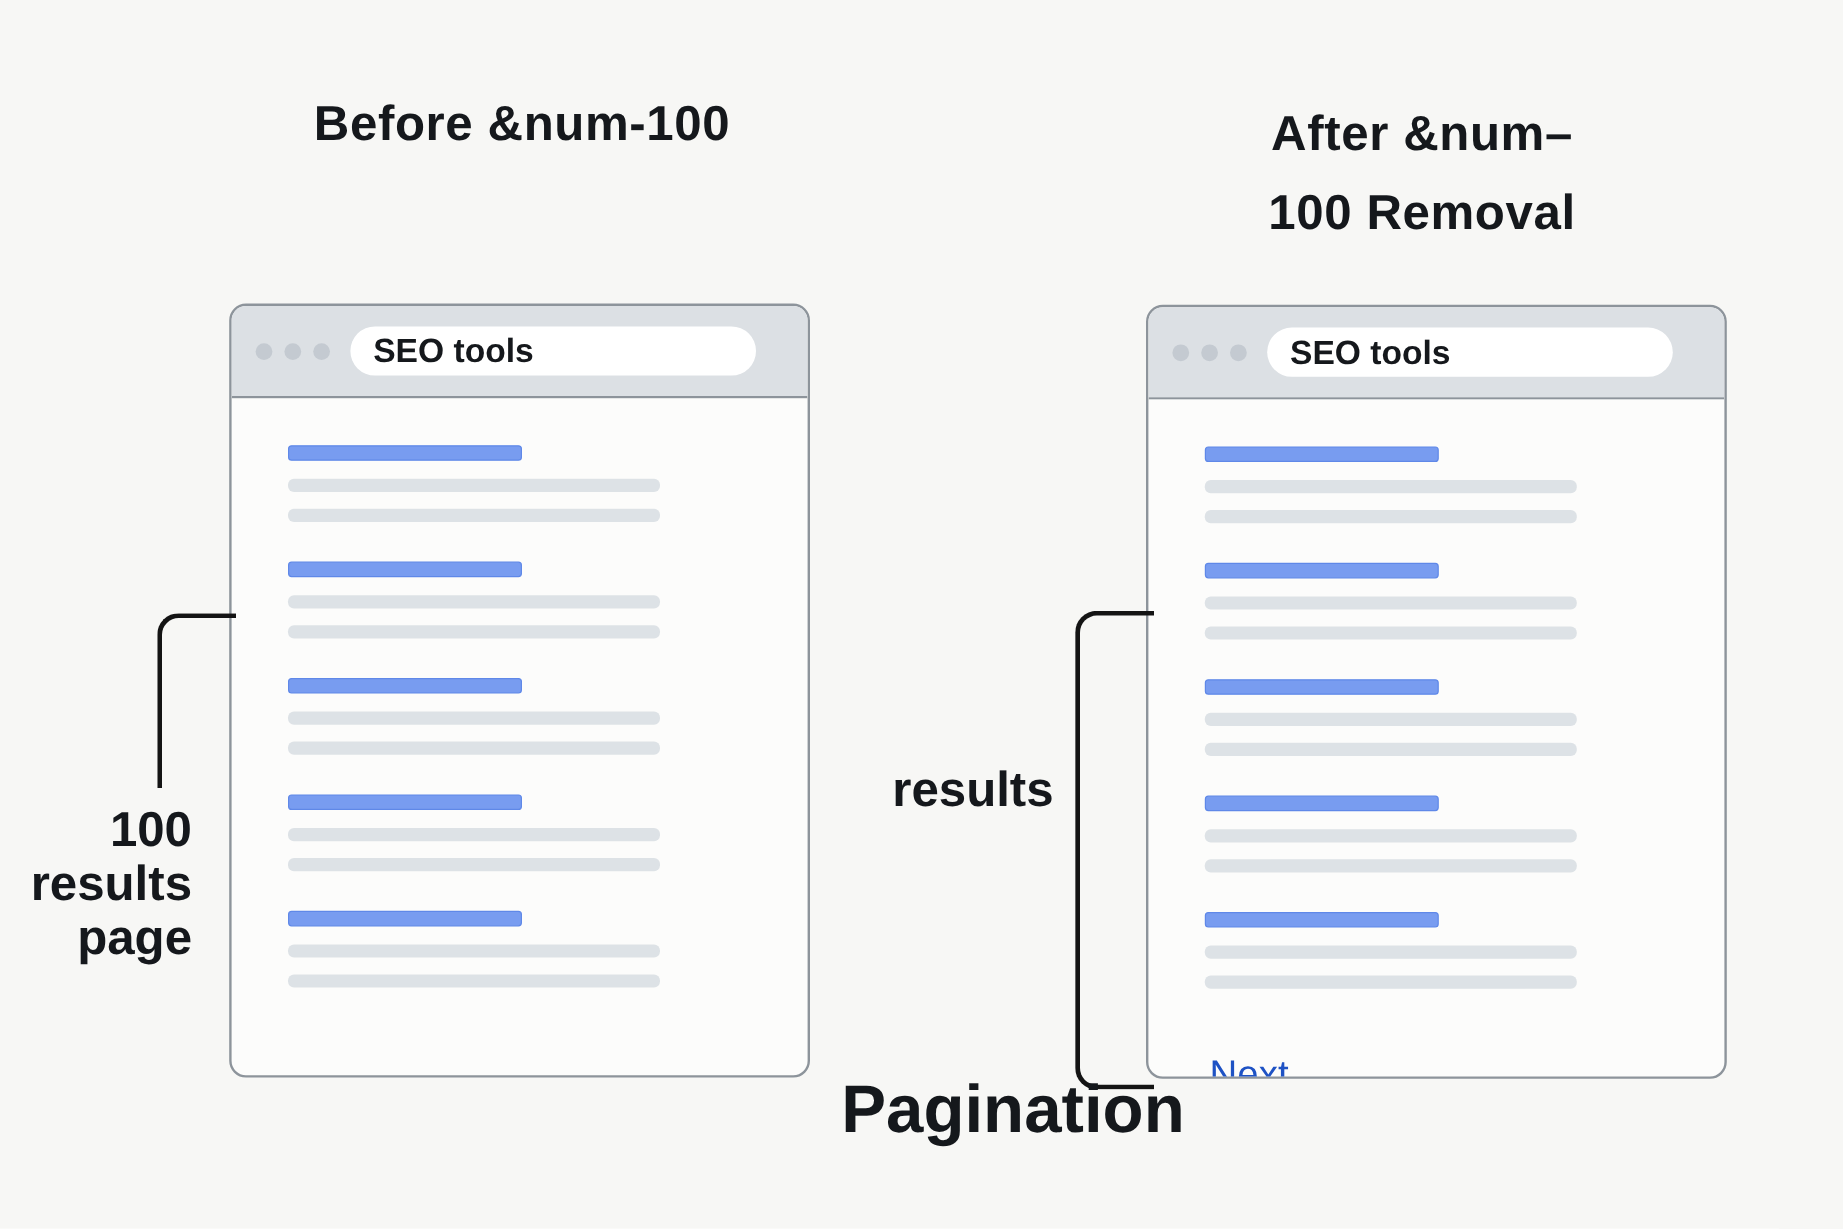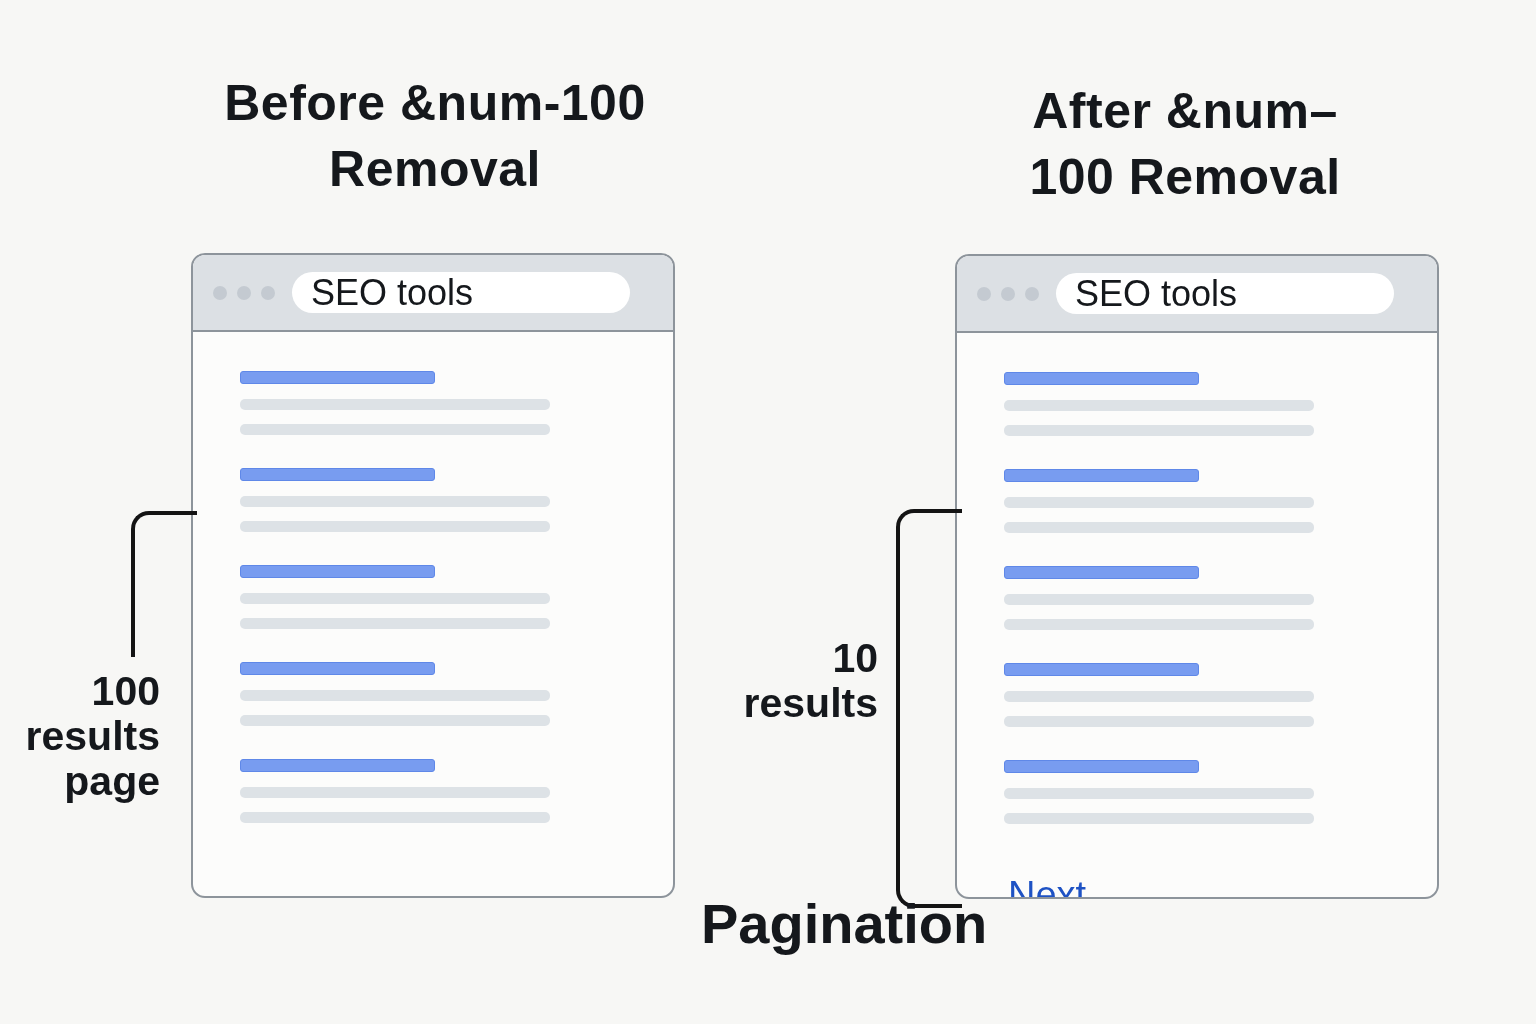--- a/index.html
+++ b/index.html
@@ -14,44 +14,44 @@
     --link-blue:#1e52c4;
     --text-dark:#15181c;
     --bracket-black:#141414;
   }
   html,body{margin:0;padding:0;}
   #canvas{
     position:relative;width:1536px;height:1024px;overflow:hidden;
     background:var(--page-bg);
     font-family:"Liberation Sans",sans-serif;color:var(--text-dark);
   }
-  .title{position:absolute;text-align:center;font-weight:700;font-size:50px;line-height:66px;letter-spacing:.5px;}
+  .title{position:absolute;text-align:center;font-weight:700;font-size:41px;line-height:66px;letter-spacing:.5px;}
   #title-before{left:165px;top:70px;width:540px;}
   #title-after{left:910px;top:78px;width:550px;}
 
   .window{position:absolute;width:484px;height:645px;background:var(--window-bg);
     border:2px solid var(--window-border);border-radius:14px;box-sizing:border-box;overflow:hidden;}
   #window-before{left:191px;top:253px;}
   #window-after{left:955px;top:254px;}
 
   .chrome{height:77px;background:var(--chrome-bg);border-bottom:2px solid var(--window-border);
     display:flex;align-items:center;padding:0 16px 0 20px;box-sizing:border-box;border-radius:11px 11px 0 0;}
   .dots{display:flex;gap:10px;margin-right:17px;}
   .dot{width:14px;height:14px;border-radius:50%;background:var(--dot-gray);}
   .urlbar{width:338px;height:41px;background:#ffffff;border-radius:21px;display:flex;align-items:center;
-    padding-left:19px;box-sizing:border-box;font-size:36px;font-weight:400;color:var(--text-dark);}
+    padding-left:19px;box-sizing:border-box;font-size:28px;font-weight:700;color:var(--text-dark);}
 
   .results{padding:39px 0 0 47px;}
   .result{margin-bottom:33px;}
   .bar{border-radius:5px;}
   .title-bar{width:193px;height:11px;background:var(--result-title-blue);
     border:1px solid var(--result-title-border);border-radius:3px;margin-bottom:15px;}
   .text-bar{width:310px;height:11px;background:var(--result-text-gray);margin-bottom:14px;}
   .text-bar:last-child{margin-bottom:0;}
-  .next-link{margin-top:28px;margin-left:2px;font-size:38px;line-height:38px;color:var(--link-blue);cursor:pointer;}
+  .next-link{margin-top:28px;margin-left:2px;font-size:32px;line-height:38px;color:var(--link-blue);cursor:pointer;}
 
   .bracket{position:absolute;border-color:var(--bracket-black);border-style:solid;border-width:0;}
   #bracket-before{left:131px;top:511px;width:62px;height:142px;
     border-top-width:4px;border-left-width:4px;border-top-left-radius:18px;}
   #bracket-after{left:896px;top:509px;width:62px;height:391px;
     border-top-width:4px;border-left-width:4px;border-bottom-width:4px;
     border-top-left-radius:18px;border-bottom-left-radius:18px;}
 
   .side-label{position:absolute;text-align:right;font-weight:700;font-size:41px;line-height:45px;}
   #label-before{left:18px;top:669px;width:142px;}
@@ -59,21 +59,20 @@
 
   #pagination-label{position:absolute;left:701px;top:899px;font-size:56px;line-height:50px;font-weight:700;}
 </style>
 </head>
 <body>
 
 <div id="canvas">
 
   <div class="title" id="title-before">
     <div>Before &amp;num-100</div>
-    <div>Removal</div>
   </div>
   <div class="title" id="title-after">
     <div>After &amp;num–</div>
     <div>100 Removal</div>
   </div>
 
   <div class="window" id="window-before">
     <div class="chrome">
       <div class="dots">
         <span class="dot"></span>
@@ -156,19 +155,18 @@
 
   <div class="bracket" id="bracket-before"></div>
   <div class="bracket" id="bracket-after"></div>
 
   <div class="side-label" id="label-before">
     <div>100</div>
     <div>results</div>
     <div>page</div>
   </div>
   <div class="side-label" id="label-after">
-    <div>10</div>
     <div>results</div>
   </div>
 
   <div id="pagination-label">Pagination</div>
 
 </div>
 
 </body></html>

